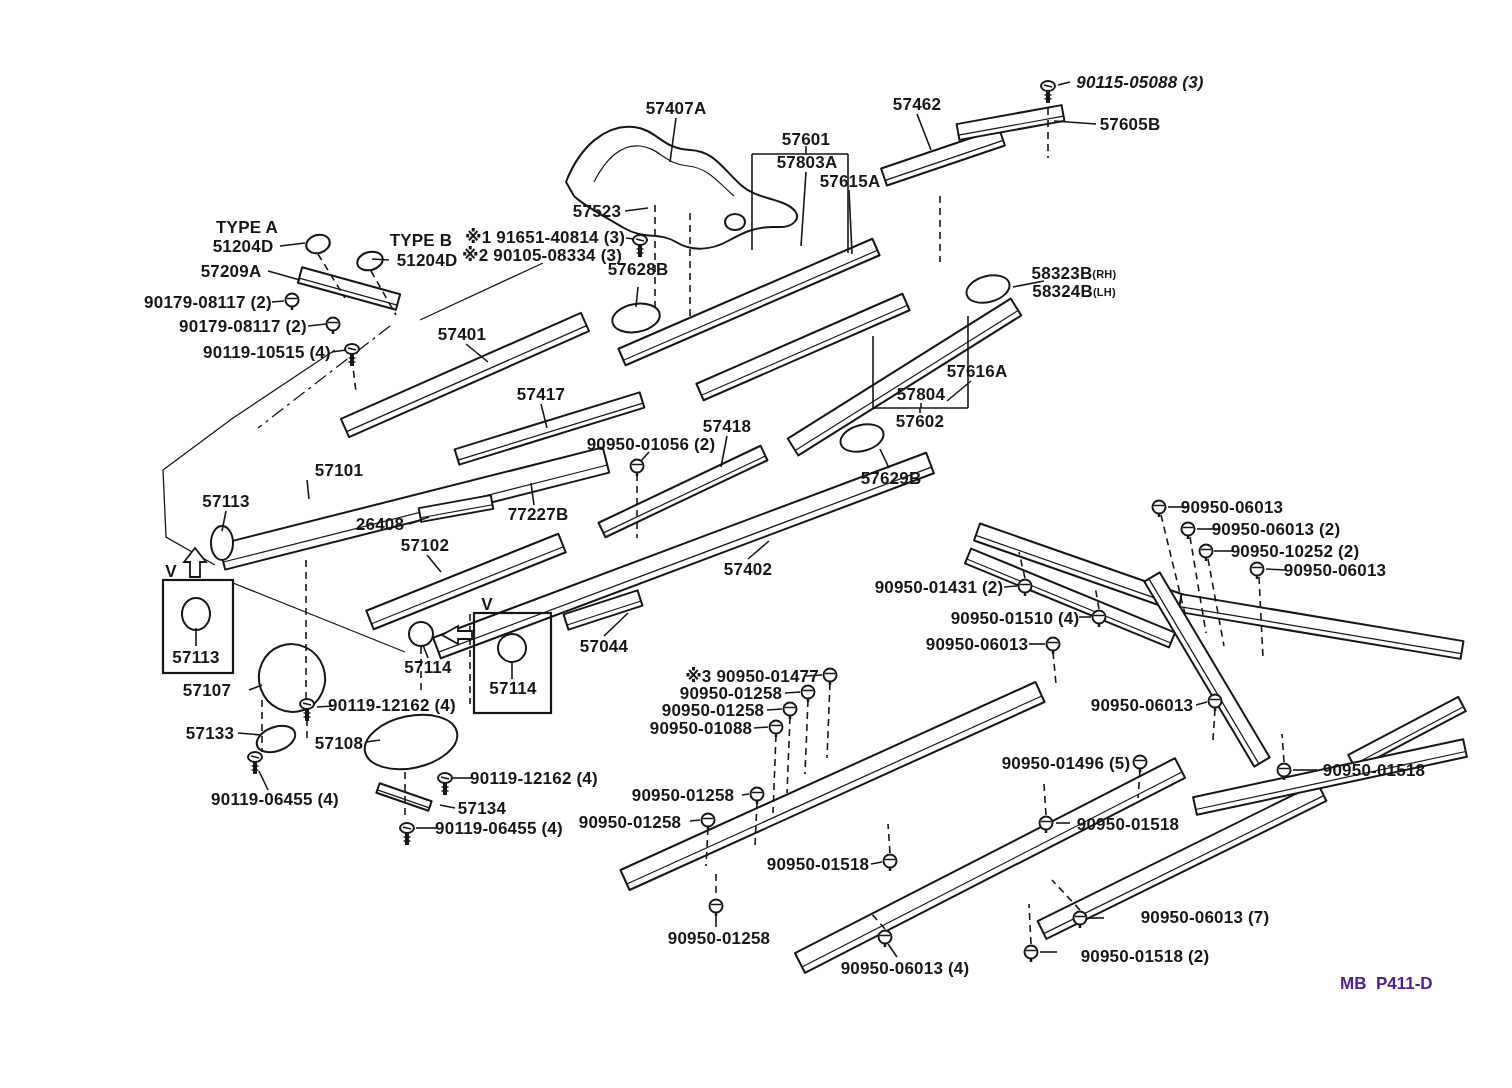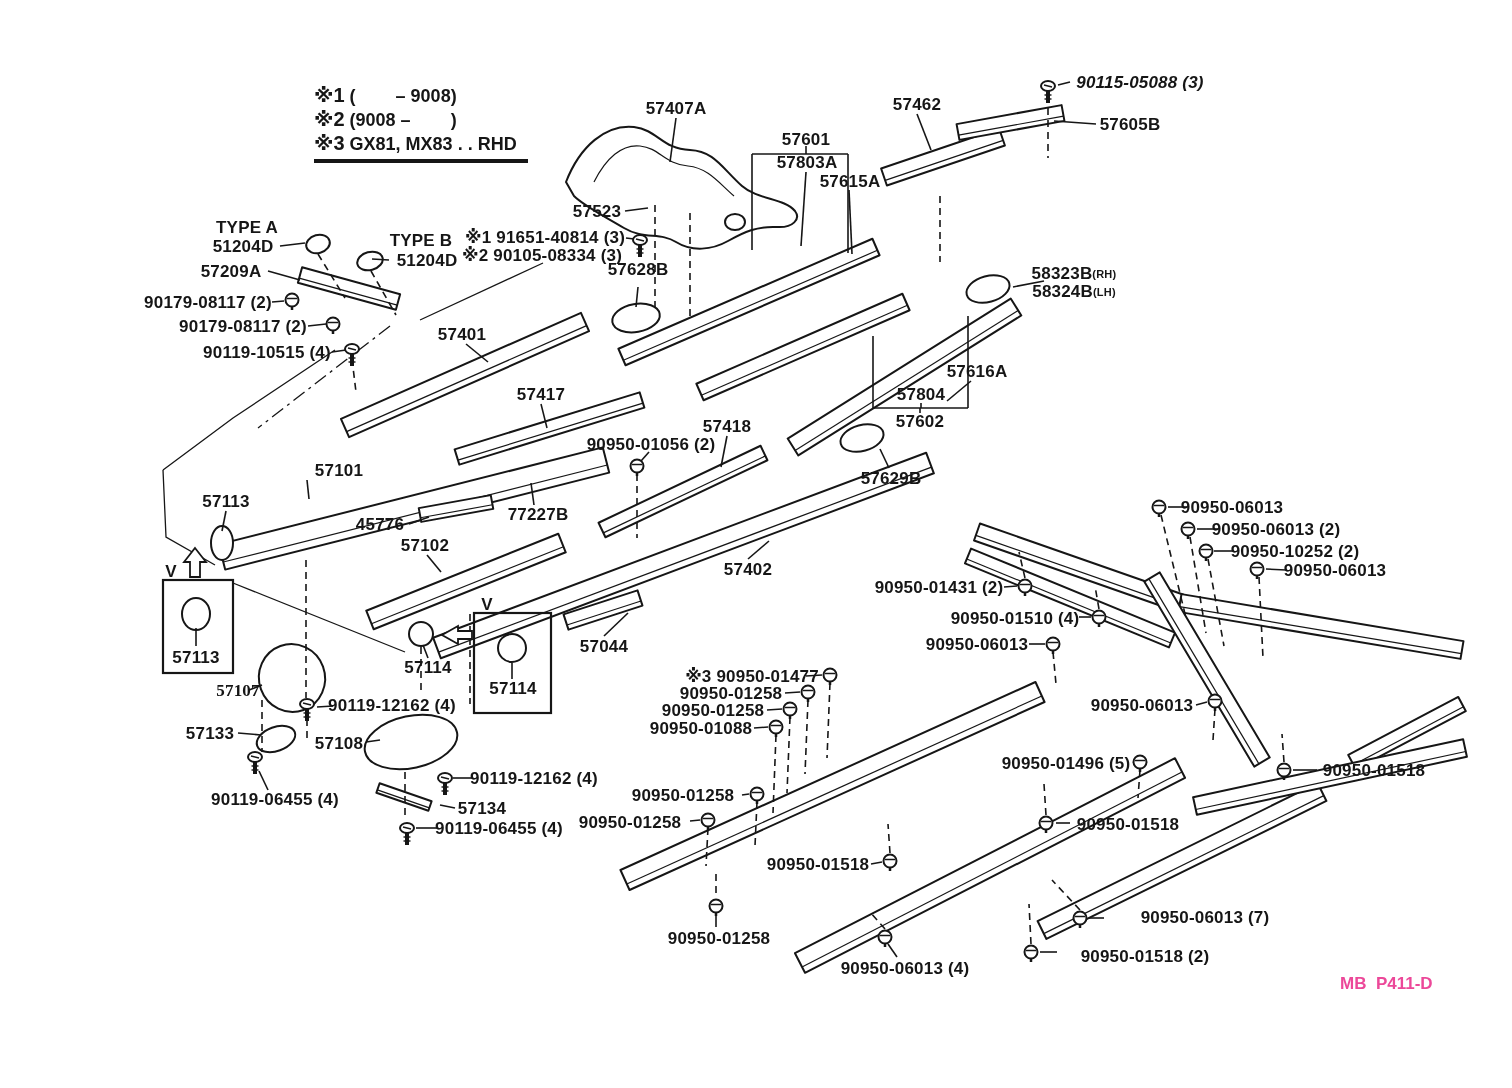--- a/index.html
+++ b/index.html
@@ -7,21 +7,21 @@
          font-family:"Liberation Sans","DejaVu Sans",sans-serif;}
   svg.art{position:absolute;left:0;top:0;}
   #labels .lbl{position:absolute;transform:translate(-50%,-50%);font-weight:bold;
     font-size:17px;color:#161616;white-space:pre;letter-spacing:.2px;line-height:1;}
   #labels .lbl .sfx{font-size:11px;font-weight:bold;vertical-align:1px;}
   .notes{position:absolute;left:314px;top:84px;width:214px;color:#161616;font-weight:bold;
     border-bottom:4px solid #161616;padding-bottom:3px;}
   .note-line{font-size:18px;line-height:23px;white-space:pre;}
   .note-line .mk{font-size:20px;}
   .page-code{position:absolute;left:1340px;top:974px;font-size:17px;font-weight:bold;
-    color:#ec4899;white-space:pre;}
+    color:#4c1d95;white-space:pre;}
 </style>
 </head>
 <body>
 
 <div class="stage">
 
   <svg class="art" width="1512" height="1088" viewBox="0 0 1512 1088">
     <g id="g-parts">
         <polygon points="349.0401552346926,437.1475212860964 589.0401552346925,331.1475212860964 580.9598447653075,312.8524787139036 340.9598447653074,418.8524787139036" fill="#fff" stroke="#161616" stroke-width="2" stroke-linejoin="round"></polygon>
         <line x1="346.616062093877" y1="431.65900851443854" x2="586.6160620938771" y2="325.65900851443854" stroke="#161616" stroke-width="1.2"></line>
@@ -414,34 +414,34 @@
       <div class="lbl" style="left: 462px; top: 334px;">57401</div>
       <div class="lbl" style="left: 541px; top: 394px;">57417</div>
       <div class="lbl" style="left: 727px; top: 426px;">57418</div>
       <div class="lbl" style="left: 651px; top: 444px;">90950-01056 (2)</div>
       <div class="lbl" style="left: 977px; top: 371px; text-align: right;">57616A</div>
       <div class="lbl" style="left: 921px; top: 394px;">57804</div>
       <div class="lbl" style="left: 920px; top: 421px;">57602</div>
       <div class="lbl" style="left: 891px; top: 478px;">57629B</div>
       <div class="lbl" style="left: 307px; top: 470px; margin-left: 32px;">57101</div>
       <div class="lbl" style="left: 226px; top: 501px;">57113</div>
-      <div class="lbl" style="left: 380px; top: 524px;">45776</div>
+      <div class="lbl" style="left: 380px; top: 524px;">26408</div>
       <div class="lbl" style="left: 425px; top: 545px;">57102</div>
       <div class="lbl" style="left: 538px; top: 514px;">77227B</div>
       <div class="lbl" style="left: 748px; top: 569px;">57402</div>
       <div class="lbl" style="left: 1232px; top: 507px;">90950-06013</div>
       <div class="lbl" style="left: 1276px; top: 529px;">90950-06013 (2)</div>
       <div class="lbl" style="left: 1295px; top: 551px;">90950-10252 (2)</div>
       <div class="lbl" style="left: 1335px; top: 570px;">90950-06013</div>
       <div class="lbl" style="left: 939px; top: 587px;">90950-01431 (2)</div>
       <div class="lbl" style="left: 1015px; top: 618px;">90950-01510 (4)</div>
       <div class="lbl" style="left: 977px; top: 644px;">90950-06013</div>
       <div class="lbl" style="left: 171px; top: 571px;">V</div>
       <div class="lbl" style="left: 196px; top: 657px;">57113</div>
-      <div class="lbl" style="left: 238px; top: 690px; font-family: Liberation Serif, serif;">57107</div>
+      <div class="lbl" style="left: 207px; top: 690px;">57107</div>
       <div class="lbl" style="left: 428px; top: 667px;">57114</div>
       <div class="lbl" style="left: 487px; top: 604px;">V</div>
       <div class="lbl" style="left: 513px; top: 688px;">57114</div>
       <div class="lbl" style="left: 604px; top: 646px;">57044</div>
       <div class="lbl" style="left: 752px; top: 676px;">※3 90950-01477</div>
       <div class="lbl" style="left: 731px; top: 693px;">90950-01258</div>
       <div class="lbl" style="left: 713px; top: 710px;">90950-01258</div>
       <div class="lbl" style="left: 701px; top: 728px;">90950-01088</div>
       <div class="lbl" style="left: 392px; top: 705px;">90119-12162 (4)</div>
       <div class="lbl" style="left: 210px; top: 733px;">57133</div>
@@ -456,20 +456,15 @@
       <div class="lbl" style="left: 1066px; top: 763px;">90950-01496 (5)</div>
       <div class="lbl" style="left: 1128px; top: 824px;">90950-01518</div>
       <div class="lbl" style="left: 1142px; top: 705px;">90950-06013</div>
       <div class="lbl" style="left: 1374px; top: 770px;">90950-01518</div>
       <div class="lbl" style="left: 719px; top: 938px;">90950-01258</div>
       <div class="lbl" style="left: 905px; top: 968px;">90950-06013 (4)</div>
       <div class="lbl" style="left: 1145px; top: 956px;">90950-01518 (2)</div>
       <div class="lbl" style="left: 1205px; top: 917px;">90950-06013 (7)</div>
     </div>
 
-  <div class="notes" id="notes">
-      <div class="note-line"><span class="mk">※1</span><span> (        – 9008)</span></div>
-      <div class="note-line"><span class="mk">※2</span><span> (9008 –        )</span></div>
-      <div class="note-line"><span class="mk">※3</span><span> GX81, MX83 . . RHD</span></div>
-    </div>
 
   <div class="page-code">MB  P411-D</div>
 </div>
 
 </body></html>

